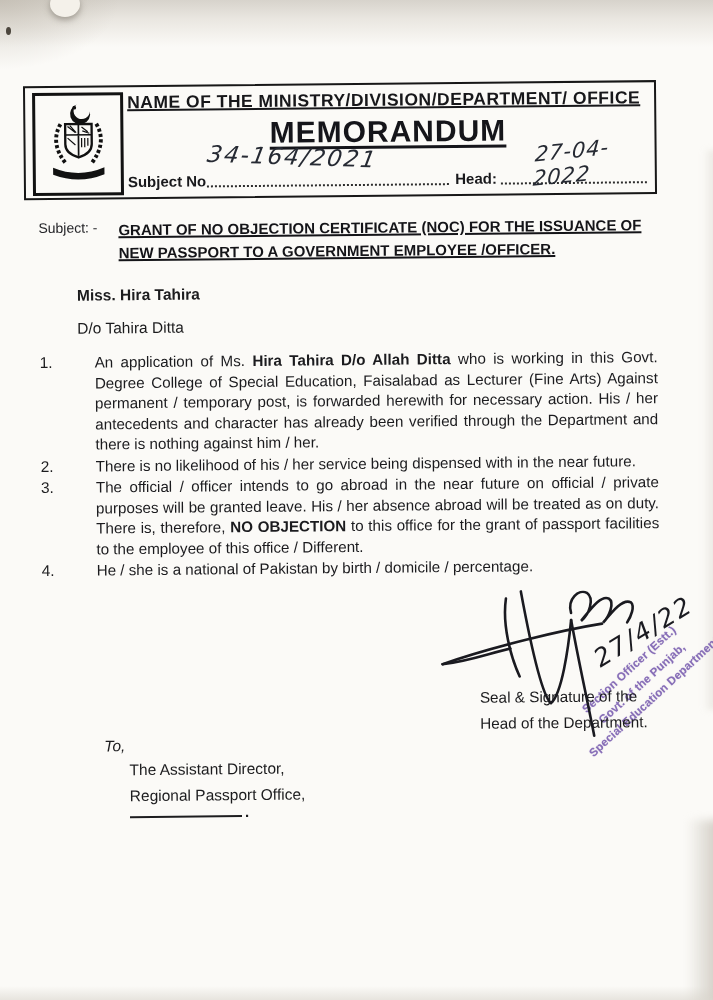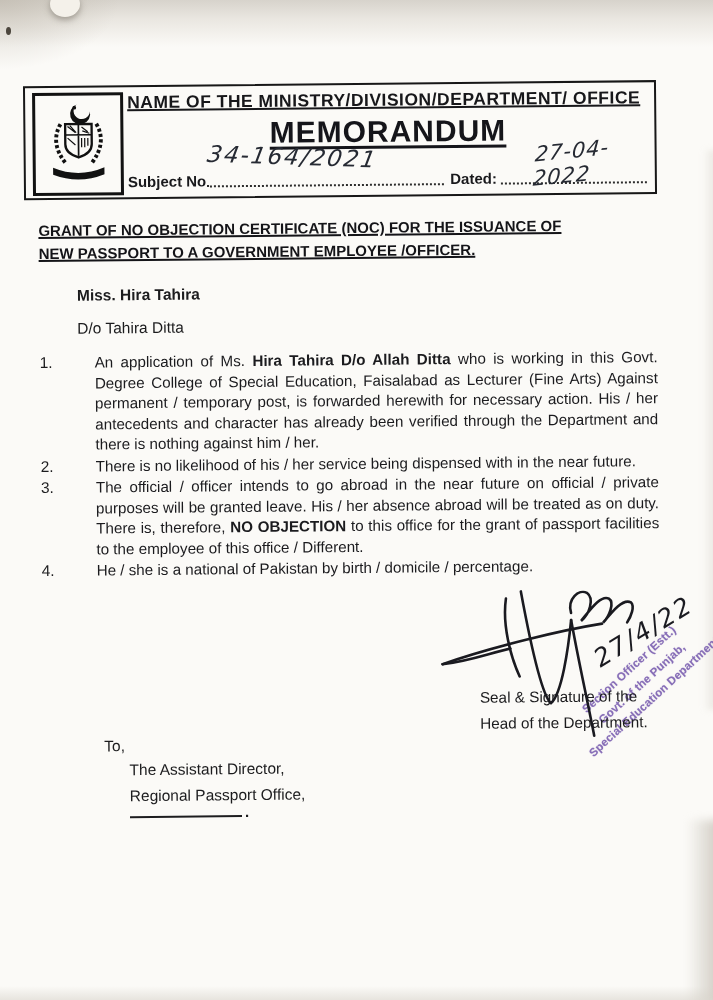--- a/index.html
+++ b/index.html
@@ -55,21 +55,21 @@
   .para{display:flex;margin-bottom:1px;}
   .para-num{width:55px;flex:none;font-size:15.5px;line-height:20.5px;}
   .para-text{flex:1;font-size:15.2px;line-height:20.5px;text-align:justify;color:#1b1b1e;}
   
   .sig-svg{position:absolute;left:438px;top:578px;pointer-events:none;z-index:3;}
   .sig-caption{position:absolute;left:477px;top:686px;font-size:15.3px;line-height:1.68;z-index:2;}
   .stamp{position:absolute;left:513px;top:658px;width:252px;transform:rotate(-42deg);
     text-align:center;color:#7e63b2;font-weight:bold;font-size:11.5px;line-height:1.62;
     letter-spacing:.2px;opacity:.92;z-index:1;text-shadow:0 0 1px rgba(126,99,178,.55);}
   
-  .footer-to{position:absolute;left:101px;top:735px;font-size:15.5px;}
+  .footer-to{position:absolute;left:101px;top:735px;font-size:15.5px;font-style:italic;}
   .footer-line1{position:absolute;left:126px;top:759px;font-size:15.5px;}
   .footer-line2{position:absolute;left:126px;top:785px;font-size:15.5px;}
   .blank-line{position:absolute;left:126px;top:799px;width:112px;height:15px;
     border-bottom:2px solid #1d1d1f;}
   .blank-dot{position:absolute;left:241px;top:802px;font-size:15px;font-weight:bold;}
 </style>
 </head>
 <body>
 
 <div class="page">
@@ -107,30 +107,31 @@
           </svg>
         </span>
       </div>
 
       <div class="header-right">
         <div class="ministry-line">NAME OF THE MINISTRY/DIVISION/DEPARTMENT/ OFFICE</div>
         <div class="memo-title">MEMORANDUM</div>
         <div class="dispatch-row">
           <span>Subject No</span>
           <span class="leader grow"></span>
-          <span>Dated:</span>
+          <span>Head:</span>
           <span class="leader fixed"></span>
         </div>
       </div>
 
       <div class="handwriting hw-dispatch">34-164/2021</div>
       <div class="handwriting hw-dated">27-04-2022</div>
     </div>
 
     <div class="subject-row">
+      <div class="subject-label">Subject: -</div>
       <div class="subject-text">GRANT OF NO OBJECTION CERTIFICATE (NOC) FOR THE ISSUANCE OF NEW PASSPORT TO A GOVERNMENT EMPLOYEE /OFFICER.</div>
     </div>
 
     <div class="addr-name">Miss. Hira Tahira</div>
     <div class="addr-parentage">D/o Tahira Ditta</div>
 
     <div class="paras">
       <div class="para">
         <div class="para-num">1.</div>
         <div class="para-text"><span>An application of Ms. </span><b>Hira Tahira D/o Allah Ditta</b><span> who is working in this Govt. Degree College of Special Education, Faisalabad as Lecturer (Fine Arts) Against permanent / temporary post, is forwarded herewith for necessary action. His / her antecedents and character has already been verified through the Department and there is nothing against him / her.</span></div>

